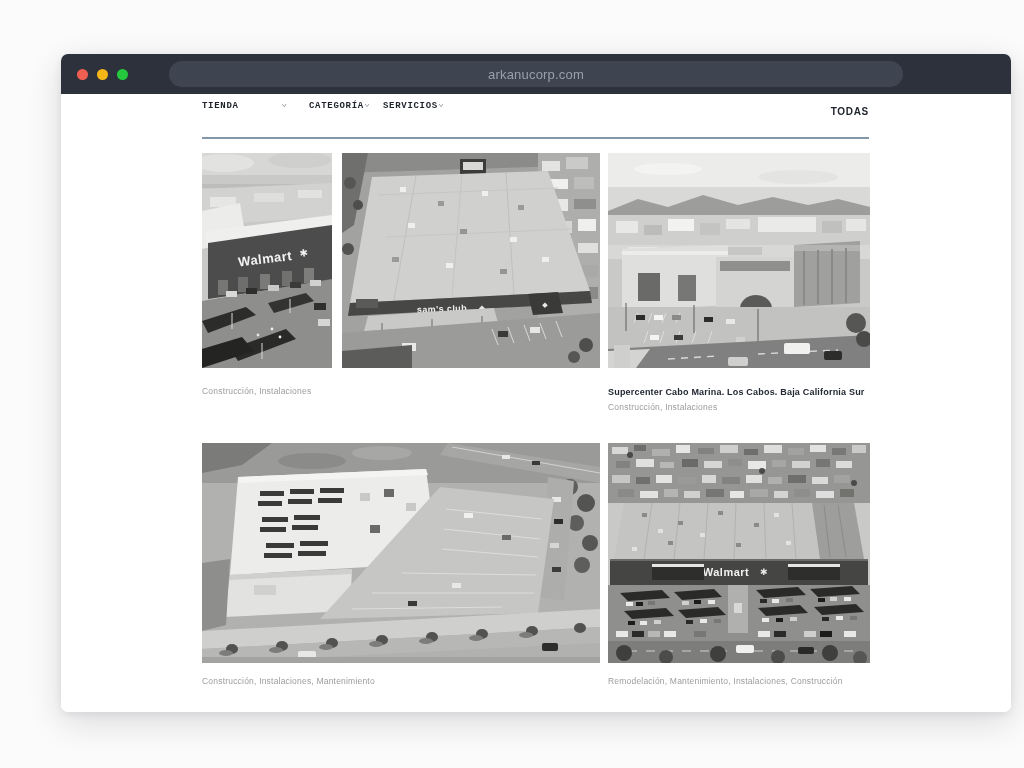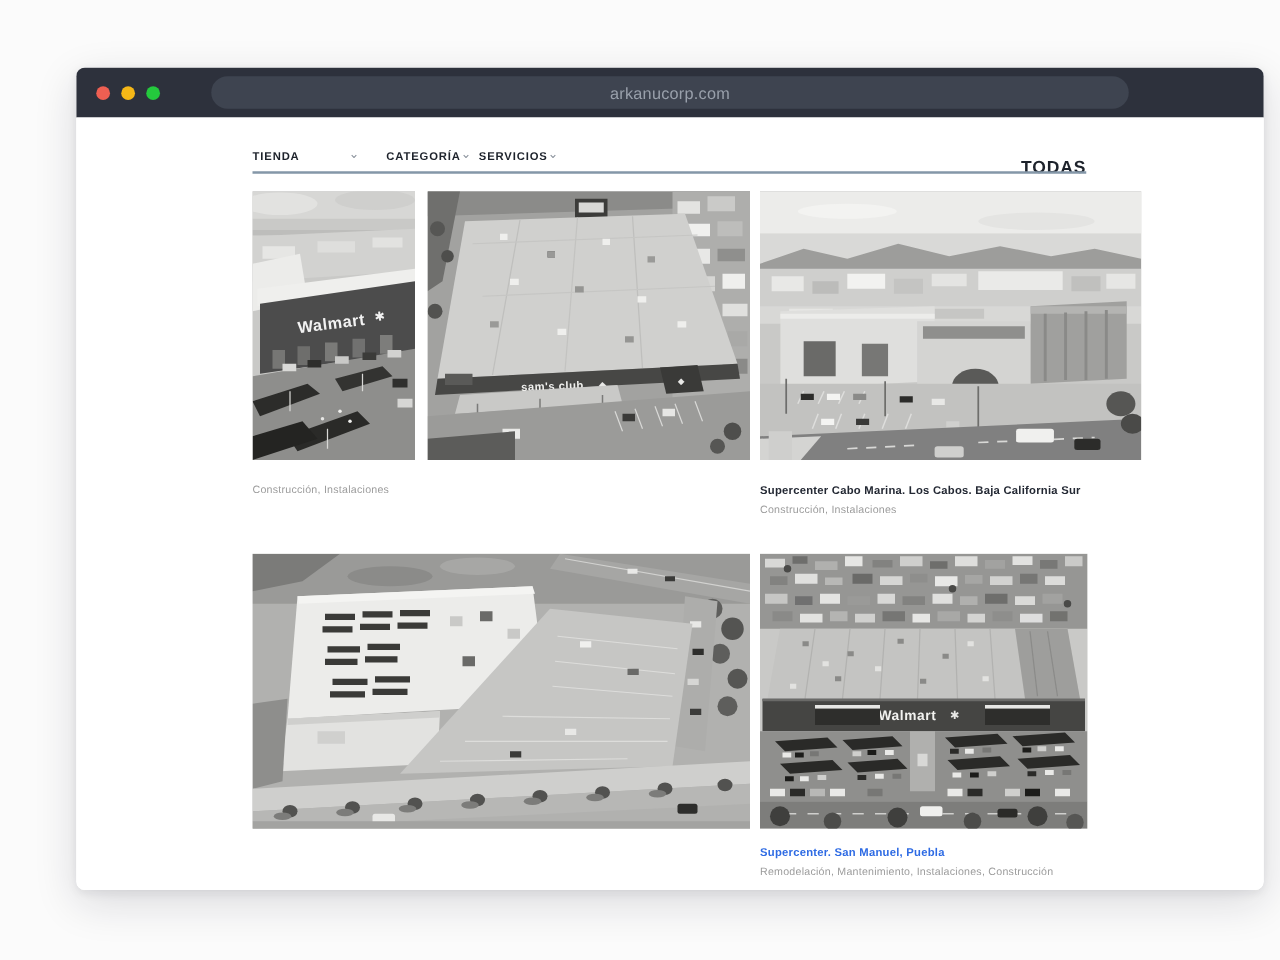--- a/index.html
+++ b/index.html
@@ -12,33 +12,33 @@
   .dot{width:11px;height:11px;border-radius:50%;}
   .dot.red{background:var(--c-dot_red,#ee5f52);}
   .dot.yellow{background:var(--c-dot_yellow,#f5b717);}
   .dot.green{background:var(--c-dot_green,#24c93d);}
   .urlbar{position:absolute;left:108px;right:108px;top:7px;height:26px;border-radius:14px;
           background:#3e4450;color:#99a0ab;font-size:13px;display:flex;align-items:center;justify-content:center;
           letter-spacing:.2px;}
   .content{position:relative;height:618px;background:#fff;}
   
   .filterbar{position:absolute;left:0;top:0;width:100%;height:56px;}
-  .filter{position:absolute;top:20px;height:16px;display:flex;align-items:flex-end;justify-content:space-between;
-          font-size:9px;font-weight:bold;letter-spacing:.7px;color:#1d222b;cursor:pointer;}
+  .filter{position:absolute;top:4px;height:16px;display:flex;align-items:center;justify-content:space-between;
+          font-size:9px;font-weight:bold;letter-spacing:.7px;color:#1d222b;cursor:pointer;font-family:Liberation Mono, monospace;}
   .f1{left:141px;width:86px;}
   .f2{left:248px;width:57px;}
   .f3{left:322px;width:56px;}
   .chev{color:#8b929c;font-size:10px;font-weight:normal;line-height:8px;transform:translateY(-2px);}
-  .todas{position:absolute;right:142px;top:31px;font-size:14px;font-weight:bold;letter-spacing:.7px;color:#1d222b;cursor:pointer;}
+  .todas{position:absolute;right:142px;top:12px;font-size:10px;font-weight:bold;letter-spacing:.7px;color:#1d222b;cursor:pointer;}
   .divider{position:absolute;left:141px;top:43px;width:667px;height:2px;background:var(--c-divider,#8497a8);}
   
   .card{position:absolute;margin:0;cursor:pointer;}
   .c1{left:141px;top:59px;width:130px;}
   .c2{left:281px;top:59px;width:258px;}
-  .c3{left:547px;top:59px;width:305px;}
+  .c3{left:547px;top:59px;width:262px;}
   .c4{left:141px;top:349px;width:398px;}
   .c5{left:547px;top:349px;width:262px;}
   .thumb{width:100%;height:215px;overflow:hidden;background:#c9c9c7;}
   .c4 .thumb,.c5 .thumb{height:220px;}
   .thumb svg{display:block;width:100%;height:100%;}
   figcaption{margin-top:18px;}
   .c4 figcaption,.c5 figcaption{margin-top:13px;}
   .ptitle{font-size:9px;font-weight:bold;color:#232833;letter-spacing:.2px;line-height:1.45;}
   .ptitle.blue{color:var(--c-accent,#2e6be4);}
   .pserv{margin-top:3px;font-size:8.5px;color:#9c9c9c;letter-spacing:.2px;line-height:1.4;}
@@ -356,20 +356,21 @@
               <ellipse cx="330" cy="188" rx="6" ry="5" fill="#525250"></ellipse>
                 <ellipse cx="324" cy="192" rx="7" ry="3" fill="#7c7c7a"></ellipse>
               <ellipse cx="378" cy="185" rx="6" ry="5" fill="#525250"></ellipse>
             </g>
             <rect x="96" y="208" width="18" height="8" rx="2" fill="#e8e8e6"></rect>
             <rect x="340" y="200" width="16" height="8" rx="2" fill="#2e2e2c"></rect>
             <rect y="214" width="398" height="6" fill="#a3a3a1"></rect>
           </svg>
         </div>
         <figcaption>
+          <div class="pserv">Construcción, Instalaciones, Mantenimiento</div>
         </figcaption>
       </figure>
 
       <figure class="card c5">
         <div class="thumb">
           <svg viewBox="0 0 262 220" preserveAspectRatio="none">
             <rect width="262" height="60" fill="#969694"></rect>
             <g>
               <rect x="4" y="4" width="16" height="7" fill="#d8d8d6"></rect>
                 <rect x="26" y="2" width="12" height="6" fill="#6e6e6c"></rect>
@@ -512,20 +513,19 @@
             <circle cx="58" cy="214" r="7" fill="#4c4c4a"></circle>
             <circle cx="110" cy="211" r="8" fill="#3f3f3d"></circle>
             <circle cx="170" cy="214" r="7" fill="#4c4c4a"></circle>
             <circle cx="222" cy="210" r="8" fill="#3f3f3d"></circle>
             <circle cx="252" cy="215" r="7" fill="#565654"></circle>
             <rect x="128" y="202" width="18" height="8" rx="2" fill="#f0f0ee"></rect>
             <rect x="190" y="204" width="16" height="7" rx="2" fill="#2a2a28"></rect>
           </svg>
         </div>
         <figcaption>
-          <div class="ptitle blue">Supercenter. San Manuel, Puebla</div>
           <div class="pserv">Remodelación, Mantenimiento, Instalaciones, Construcción</div>
         </figcaption>
       </figure>
 
     </div>
   </div>
 </div>
 
 </body></html>

